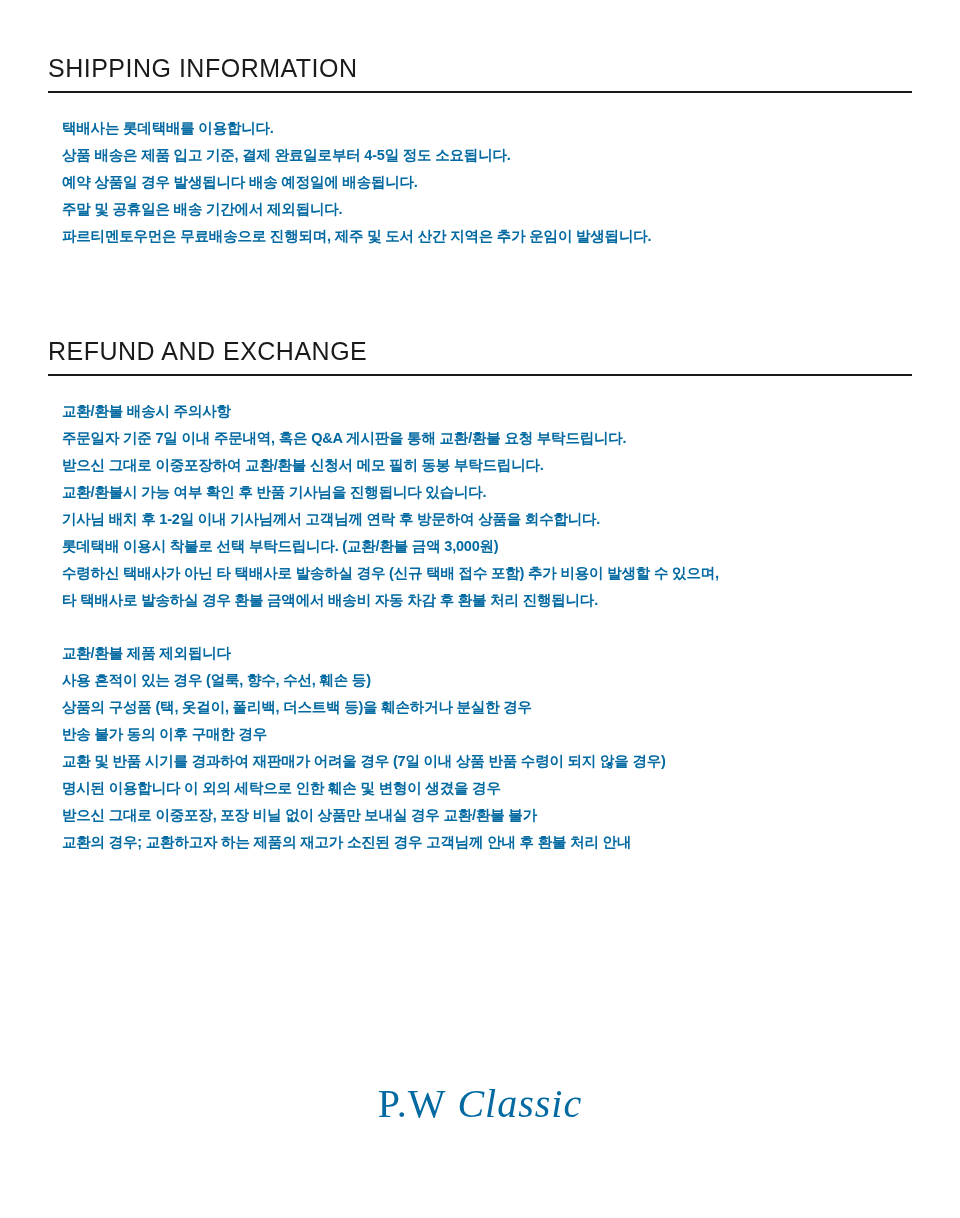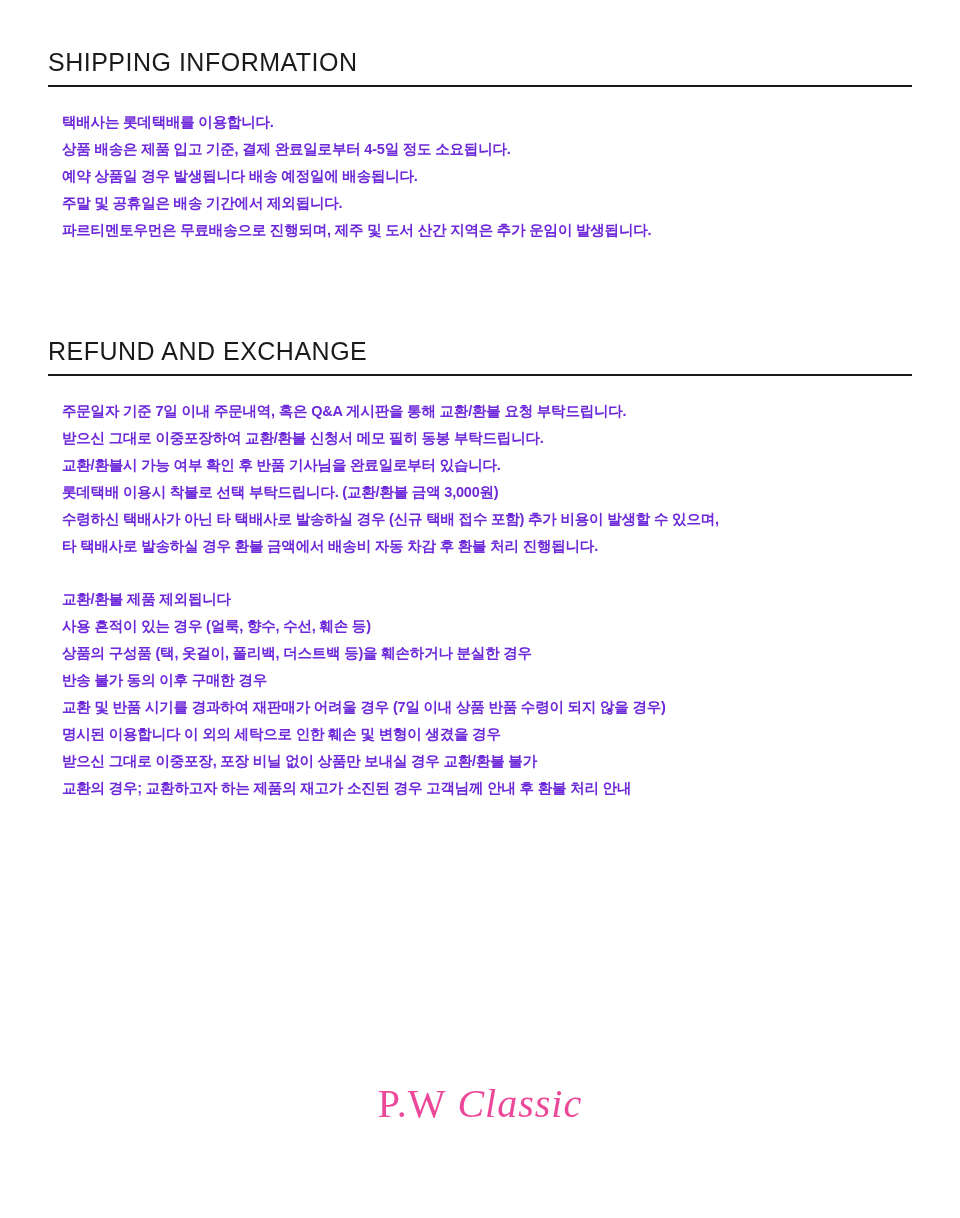--- a/index.html
+++ b/index.html
@@ -45,47 +45,47 @@
 
   
   .body-block {
     margin-top: 22px;
     padding-left: 14px;
   }
   .body-line {
     font-size: 14.5px;
     font-weight: bold;
     line-height: 27px;
-    color: #6d28d9;
+    color: #0369a1;
     white-space: nowrap;
     letter-spacing: -0.2px;
   }
   .group-gap {
     height: 26px;
   }
 
   
   .footer-logo {
     position: absolute;
     left: 0;
     width: 960px;
     top: 1080px;
     text-align: center;
     font-family: "Liberation Serif", serif;
     font-size: 40px;
     letter-spacing: 1px;
-    color: #ec4899;
+    color: #0369a1;
     font-style: italic;
     font-weight: 400;
   }
   .footer-logo span.nm {
     font-style: normal;
   }
 
-  #shipping-section { top: 48px; }
+  #shipping-section { top: 54px; }
   #refund-section { top: 337px; }
 </style>
 </head>
 <body>
 
 <div class="page">
 
   <div class="section" id="shipping-section">
     <div class="section-title">SHIPPING INFORMATION</div>
     <div class="rule"></div>
@@ -96,23 +96,25 @@
       <div class="body-line">주말 및 공휴일은 배송 기간에서 제외됩니다.</div>
       <div class="body-line">파르티멘토우먼은 무료배송으로 진행되며, 제주 및 도서 산간 지역은 추가 운임이 발생됩니다.</div>
     </div>
   </div>
 
   <div class="section" id="refund-section">
     <div class="section-title">REFUND AND EXCHANGE</div>
     <div class="rule"></div>
 
     <div class="body-block">
+      <div class="body-line">교환/환불 배송시 주의사항</div>
       <div class="body-line">주문일자 기준 7일 이내 주문내역, 혹은 Q&amp;A 게시판을 통해 교환/환불 요청 부탁드립니다.</div>
       <div class="body-line">받으신 그대로 이중포장하여 교환/환불 신청서 메모 필히 동봉 부탁드립니다.</div>
-      <div class="body-line">교환/환불시 가능 여부 확인 후 반품 기사님을 완료일로부터 있습니다.</div>
+      <div class="body-line">교환/환불시 가능 여부 확인 후 반품 기사님을 진행됩니다 있습니다.</div>
+      <div class="body-line">기사님 배치 후 1-2일 이내 기사님께서 고객님께 연락 후 방문하여 상품을 회수합니다.</div>
       <div class="body-line">롯데택배 이용시 착불로 선택 부탁드립니다. (교환/환불 금액 3,000원)</div>
       <div class="body-line">수령하신 택배사가 아닌 타 택배사로 발송하실 경우 (신규 택배 접수 포함) 추가 비용이 발생할 수 있으며,</div>
       <div class="body-line">타 택배사로 발송하실 경우 환불 금액에서 배송비 자동 차감 후 환불 처리 진행됩니다.</div>
 
       <div class="group-gap"></div>
 
       <div class="body-line">교환/환불 제품 제외됩니다</div>
       <div class="body-line">사용 흔적이 있는 경우 (얼룩, 향수, 수선, 훼손 등)</div>
       <div class="body-line">상품의 구성품 (택, 옷걸이, 폴리백, 더스트백 등)을 훼손하거나 분실한 경우</div>
       <div class="body-line">반송 불가 동의 이후 구매한 경우</div>

